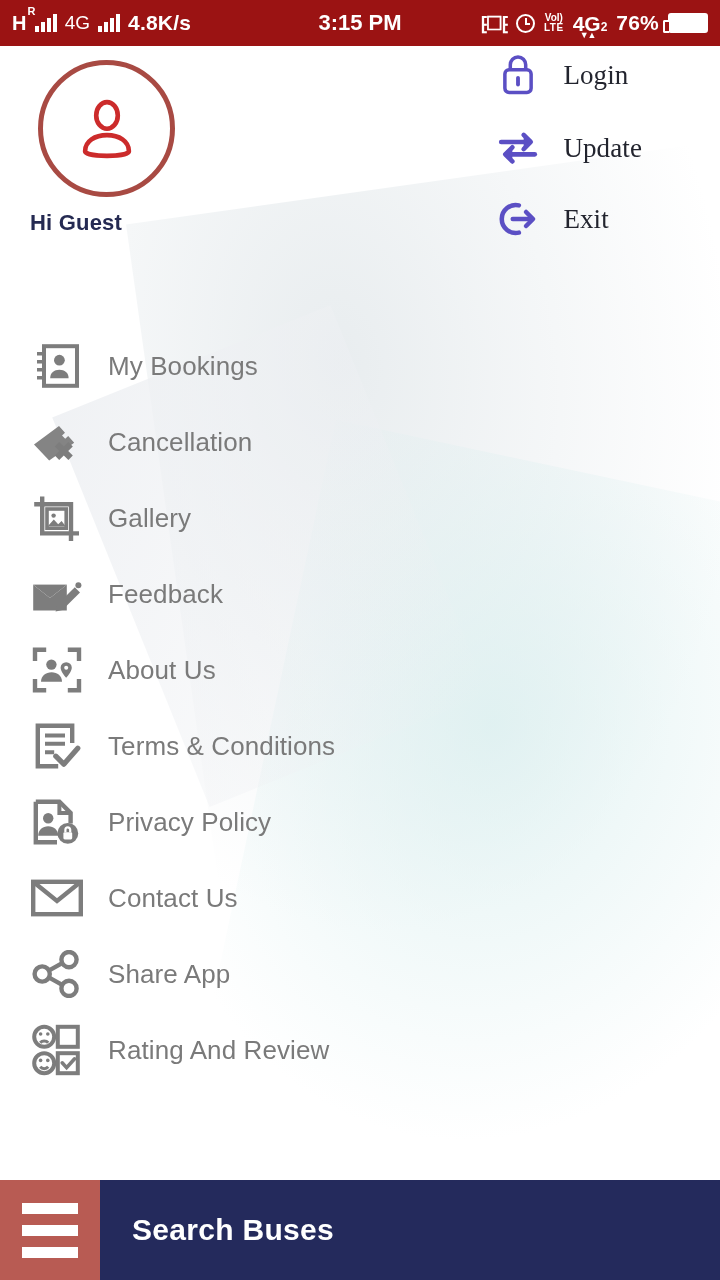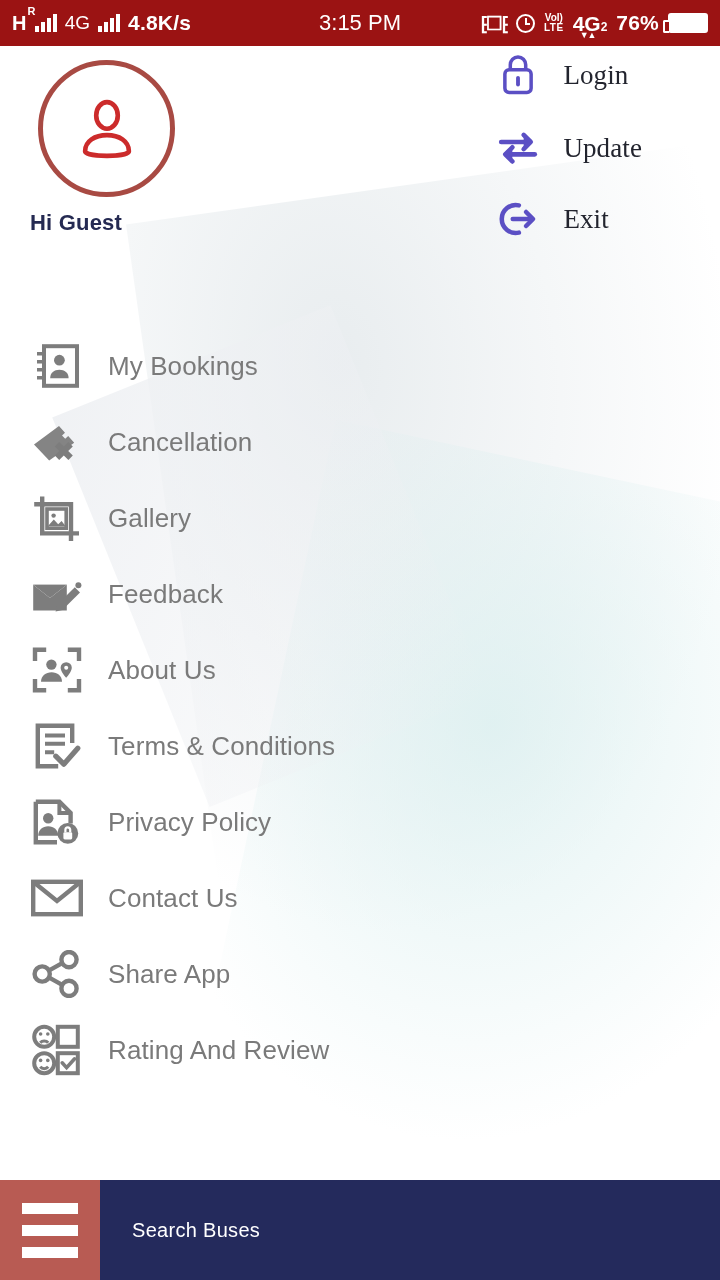--- a/index.html
+++ b/index.html
@@ -25,21 +25,21 @@
     display: flex; align-items: center;
     padding: 0 12px;
     z-index: 40;
   }
   .sb-left { display: flex; align-items: center; gap: 8px; }
   .sb-center { position: absolute; left: 0; right: 0; text-align: center; pointer-events: none; }
   .sb-right { margin-left: auto; display: flex; align-items: center; gap: 9px; position: relative; z-index: 2; }
 
   .sb-text { font-size: 21px; font-weight: bold; letter-spacing: .2px; }
   .sb-text-thin { font-size: 19px; font-weight: normal; }
-  .sb-time { font-size: 22px; font-weight: normal; }
+  .sb-time { font-size: 22px; font-weight: bold; }
 
   .h-roam { position: relative; display: inline-block; font-size: 20px; font-weight: bold; line-height: 1; }
   .h-roam sup { position: absolute; top: -7px; right: -9px; font-size: 11px; font-weight: bold; }
 
   .bars { display: inline-flex; align-items: flex-end; gap: 2px; height: 18px; }
   .bars i { display: block; width: 4px; background: #ffffff; }
   .bars i:nth-child(1) { height: 6px; }
   .bars i:nth-child(2) { height: 10px; }
   .bars i:nth-child(3) { height: 14px; }
   .bars i:nth-child(4) { height: 18px; }
@@ -141,21 +141,21 @@
   #hamburger-block {
     width: 100px; background: #b85b53;
     display: flex; flex-direction: column; align-items: center; justify-content: center;
     gap: 11px; cursor: pointer;
   }
   #hamburger-block span { display: block; width: 56px; height: 11px; background: #ffffff; }
   #title-bar {
     flex: 1; background: #242a5c; display: flex; align-items: center;
     padding-left: 32px;
   }
-  #title-bar .t-text { color: #ffffff; font-size: 20px; font-weight: normal; letter-spacing: .3px; }
+  #title-bar .t-text { color: #ffffff; font-size: 30px; font-weight: bold; letter-spacing: .3px; }
 </style>
 </head>
 <body>
 
 <div id="screen">
 
   <div id="status-bar">
     <div class="sb-left">
       <span class="h-roam sb-text">H
         <sup>R</sup>

